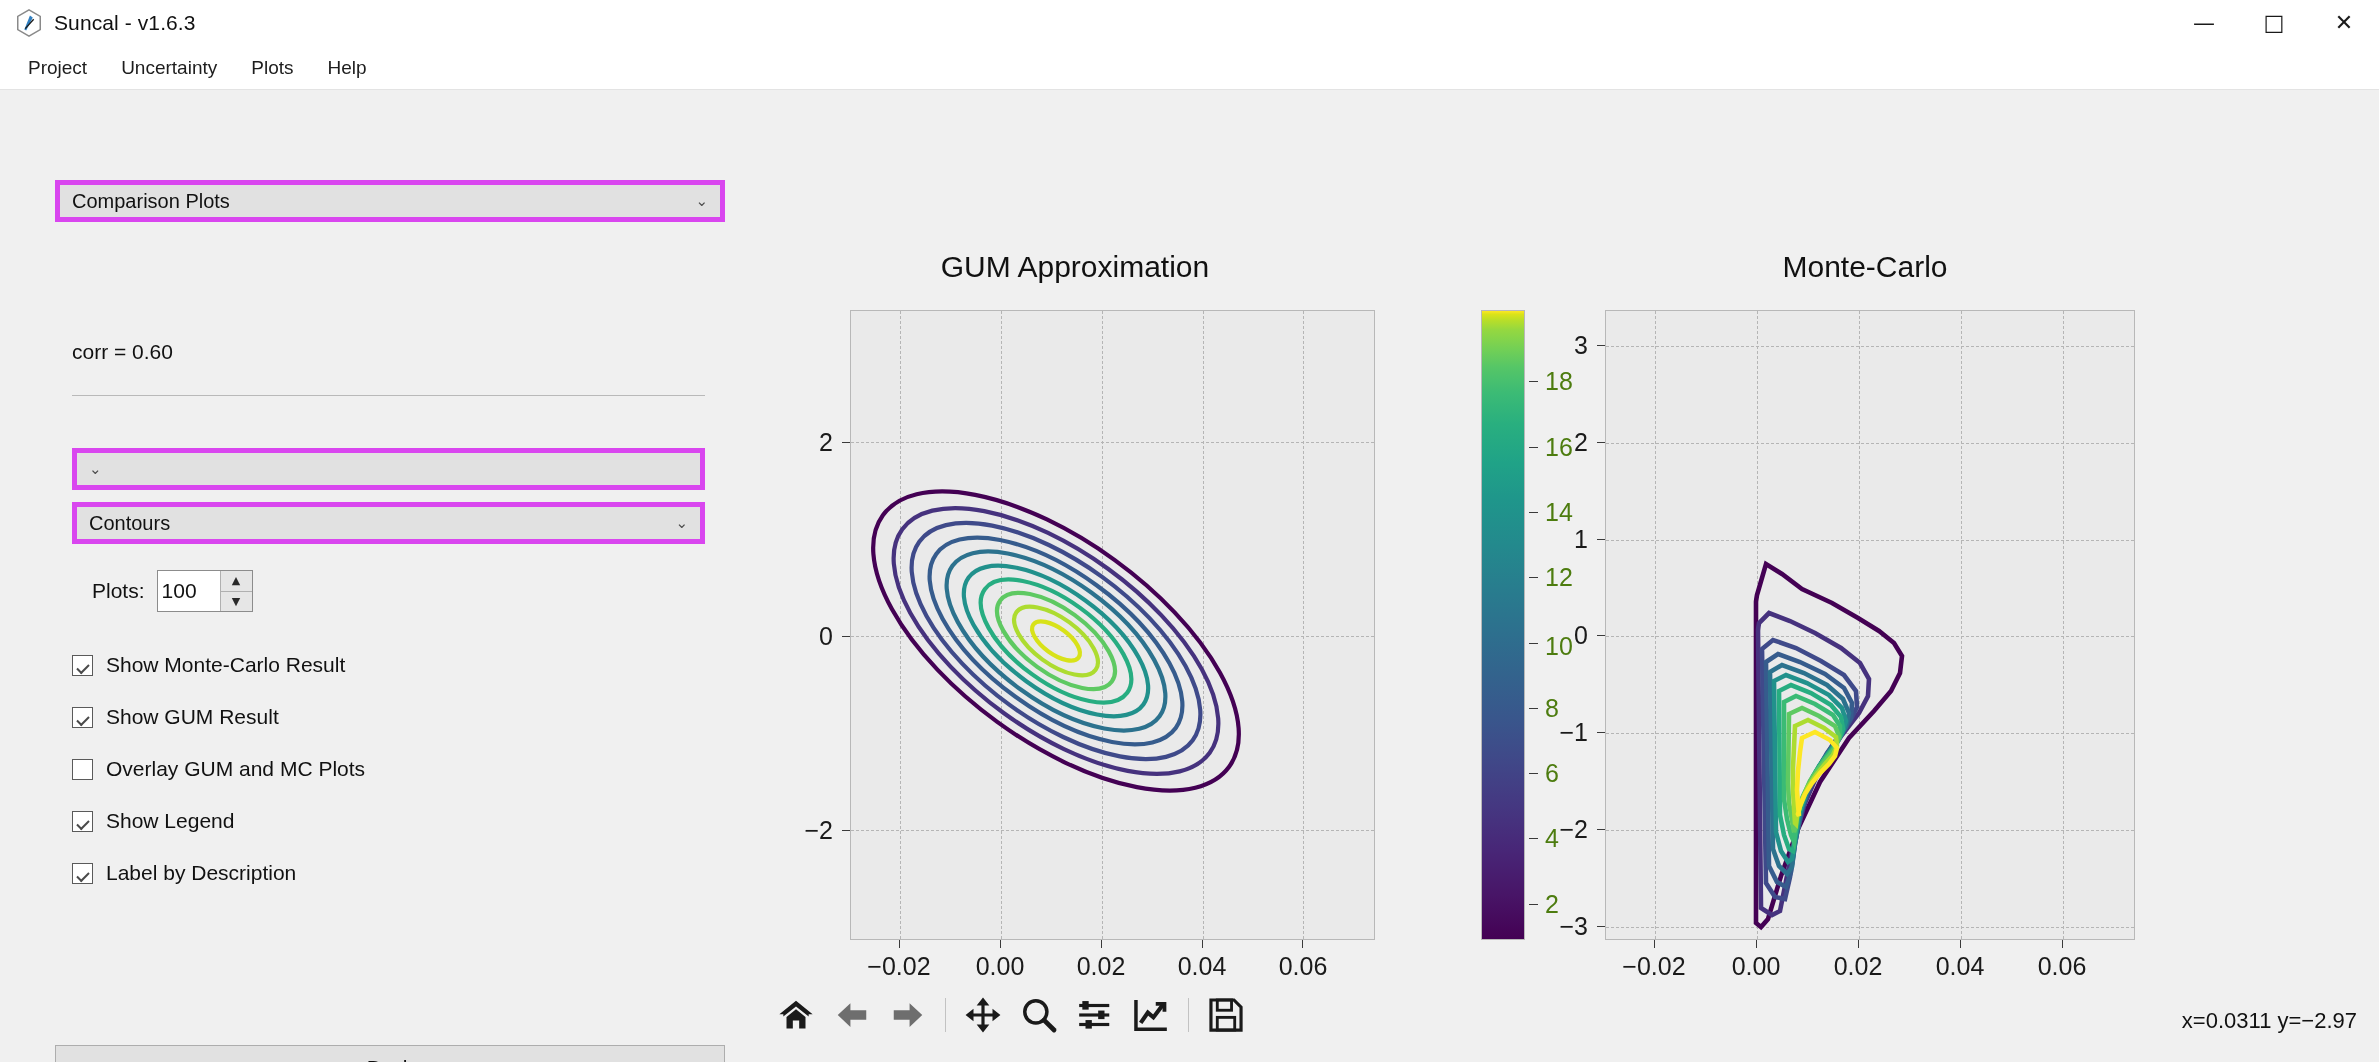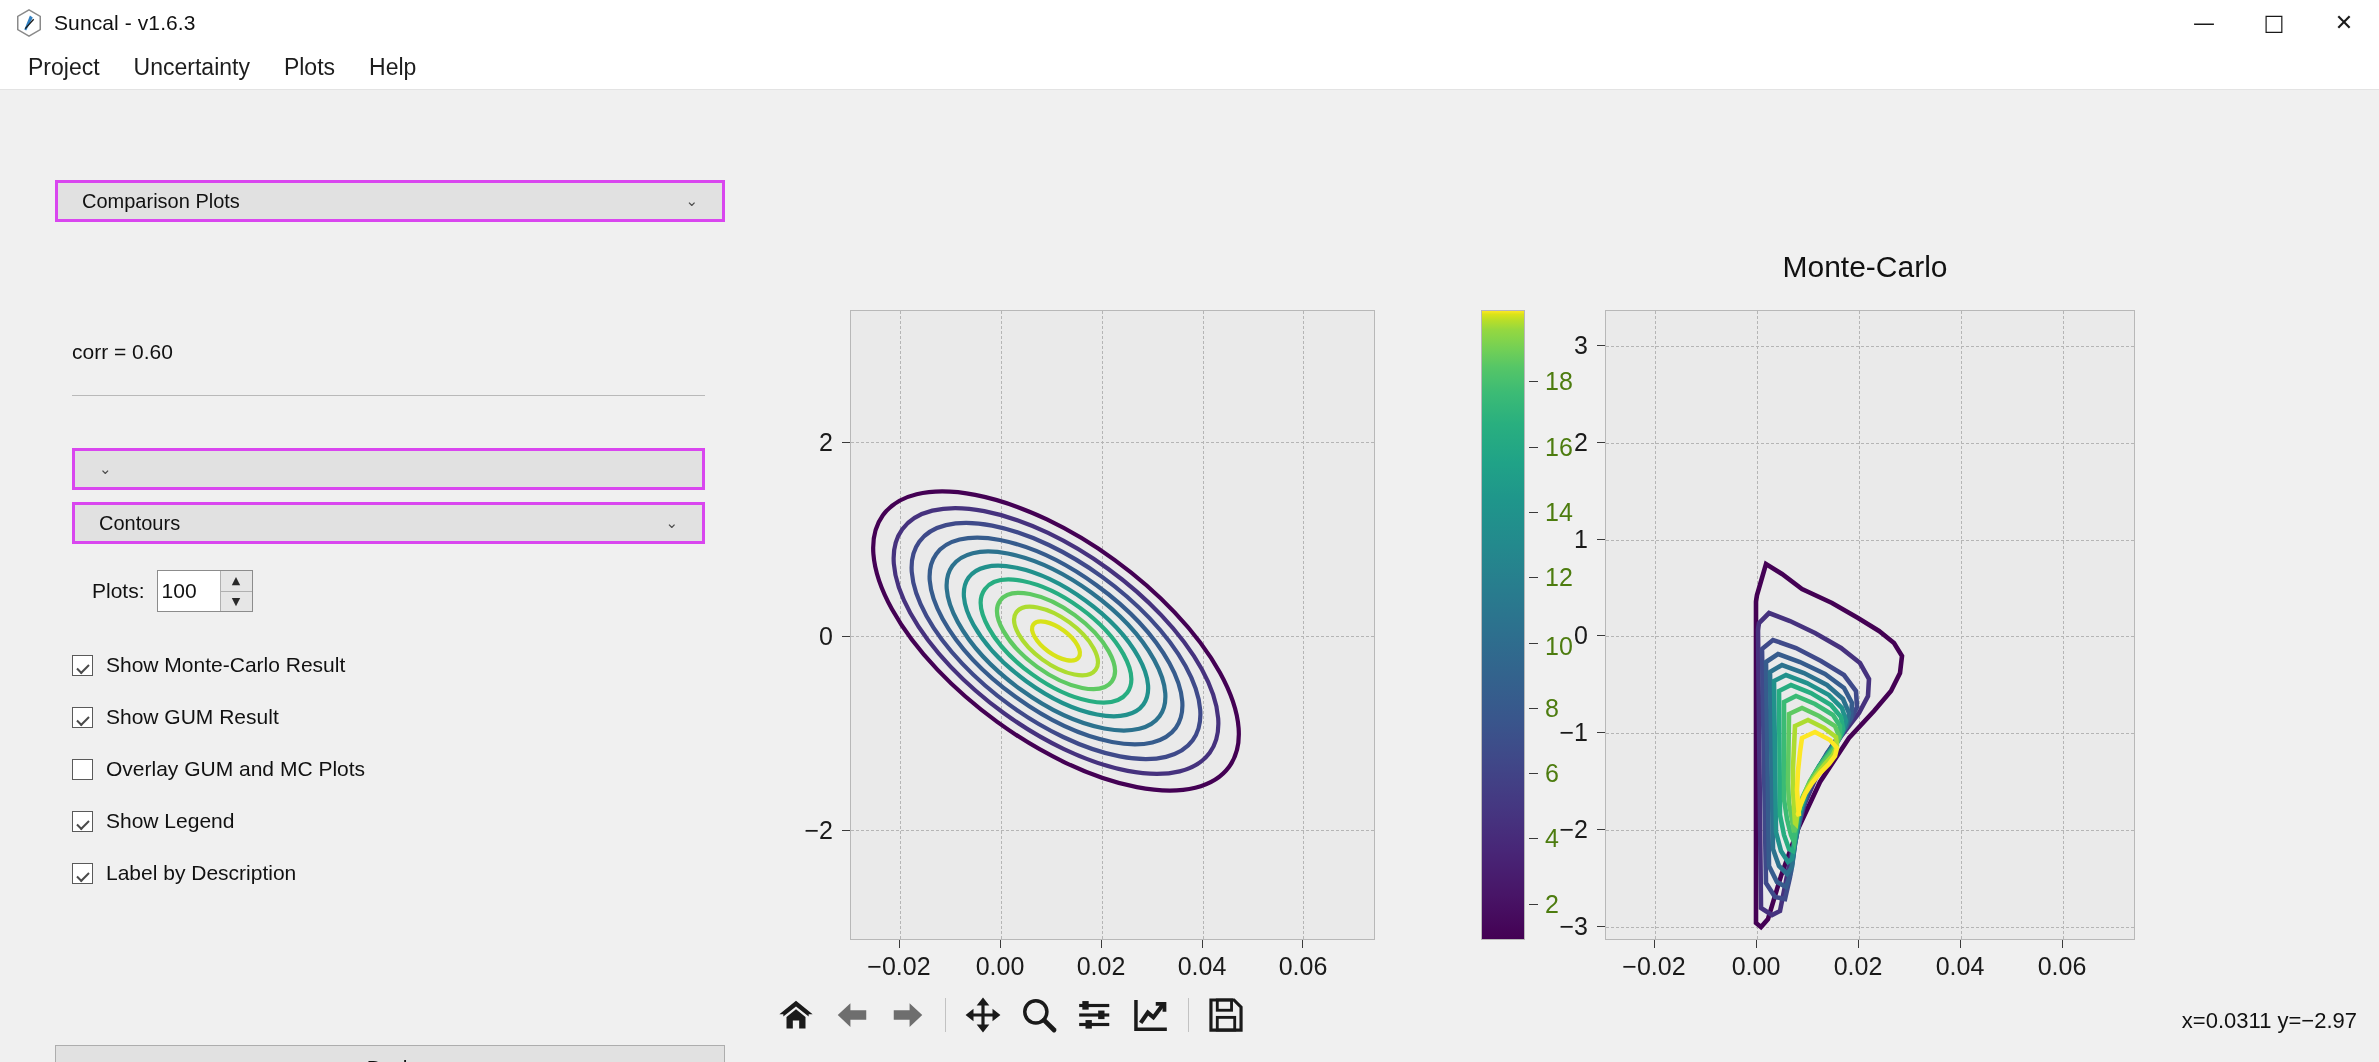--- a/index.html
+++ b/index.html
@@ -23,32 +23,32 @@
   #title-text { font-size:21px; color:#111; letter-spacing:.1px; }
   #win-controls { position:absolute; right:0; top:0; height:46px; display:flex; }
   .win-btn { width:70px; height:46px; display:flex; align-items:center; justify-content:center; }
   .win-glyph { font-size:22px; color:#1a1a1a; line-height:1; font-family:"DejaVu Sans", sans-serif; }
 
   
   #menubar {
     height:44px; background:#ffffff; display:flex; align-items:center;
     padding-left:14px; border-bottom:1px solid #e3e3e3;
   }
-  .menu-item { font-size:23px; color:#1d1d1d; padding:4px 14px; margin-right:6px; }
+  .menu-item { font-size:19px; color:#1d1d1d; padding:4px 14px; margin-right:6px; }
 
   
   #main { position:relative; width:2379px; height:972px; background:#f0f0f0; }
 
   
   #leftpanel { position:absolute; left:0; top:0; width:745px; height:972px; background:#f0f0f0; }
 
   .combo {
     position:absolute; height:42px; background:#e1e1e1;
-    border:3px solid #d946ef; display:flex; align-items:center;
-    padding: 0 24px; font-size:20px; color:#111;
+    border:5px solid #d946ef; display:flex; align-items:center;
+    padding: 0 12px; font-size:20px; color:#111;
   }
   .combo .label { flex:1; }
   .combo .chev { color:#4a4a4a; font-size:15px; font-family:"DejaVu Sans", sans-serif; }
 
   #combo-plottype { left:55px; top:90px; width:670px; }
   #combo-joint    { left:72px; top:358px; width:633px; }
   #combo-contours { left:72px; top:412px; width:633px; }
 
   
   #sweep-row { position:absolute; left:72px; top:212px; width:640px; height:34px; display:flex; align-items:center; }
@@ -226,20 +226,21 @@
     <div class="cbrow" id="cb4">
       <span class="cbox checked"></span>
       <span class="cblabel">Label by Description</span>
     </div>
 
     <div id="back-btn">Back</div>
   </div>
 
   <div id="plotregion">
 
+    <div class="plot-title" style="left:0px; top:160px; width:660px;">GUM Approximation</div>
 
     <div class="axes" id="gum-axes" style="left:105px; top:220px; width:525px; height:630px;">
 
       <div class="gridline v" style="left:48.6px;"></div>
       <div class="gridline v" style="left:149.6px;"></div>
       <div class="gridline v" style="left:250.5px;"></div>
       <div class="gridline v" style="left:351.5px;"></div>
       <div class="gridline v" style="left:452.4px;"></div>
 
       <div class="gridline h" style="top:519.0px;"></div>

